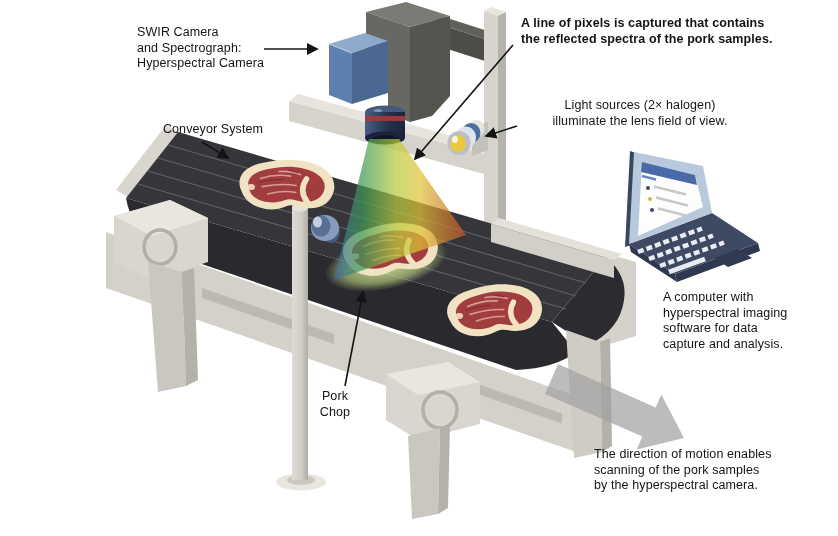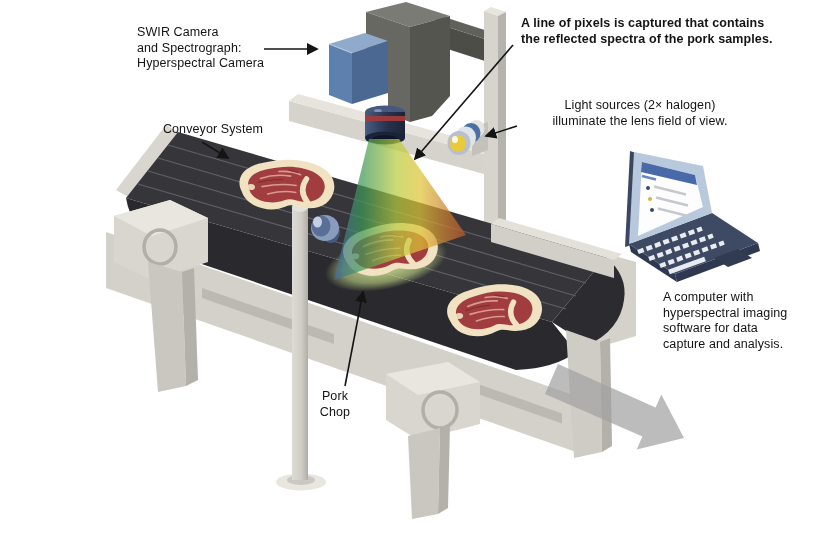--- a/index.html
+++ b/index.html
@@ -220,14 +220,17 @@
 <div class="label" style="left:485px;top:16px;width:300px;font-weight:bold;">A line of pixels is captured that contains
 the reflected spectra of the pork samples.</div>
 <div class="label" style="left:484px;top:98px;width:240px;text-align:center;">Light sources (2× halogen)
 illuminate the lens field of view.</div>
 <div class="label" style="left:627px;top:290px;width:170px;">A computer with
 hyperspectral imaging
 software for data
 capture and analysis.</div>
 <div class="label center" style="left:270px;top:389px;width:58px;">Pork
 Chop</div>
+<div class="label" style="left:558px;top:447px;width:230px;">The direction of motion enables
+scanning of the pork samples
+by the hyperspectral camera.</div>
 
 </div>
 
 </body></html>

